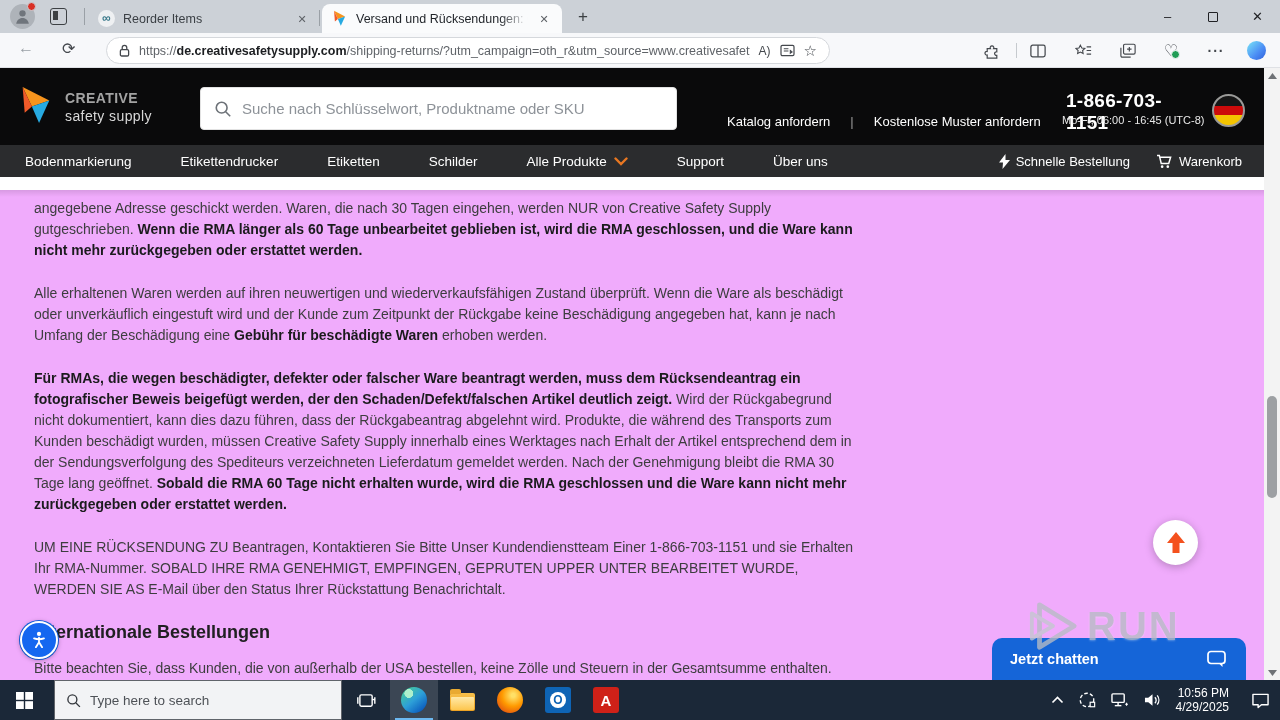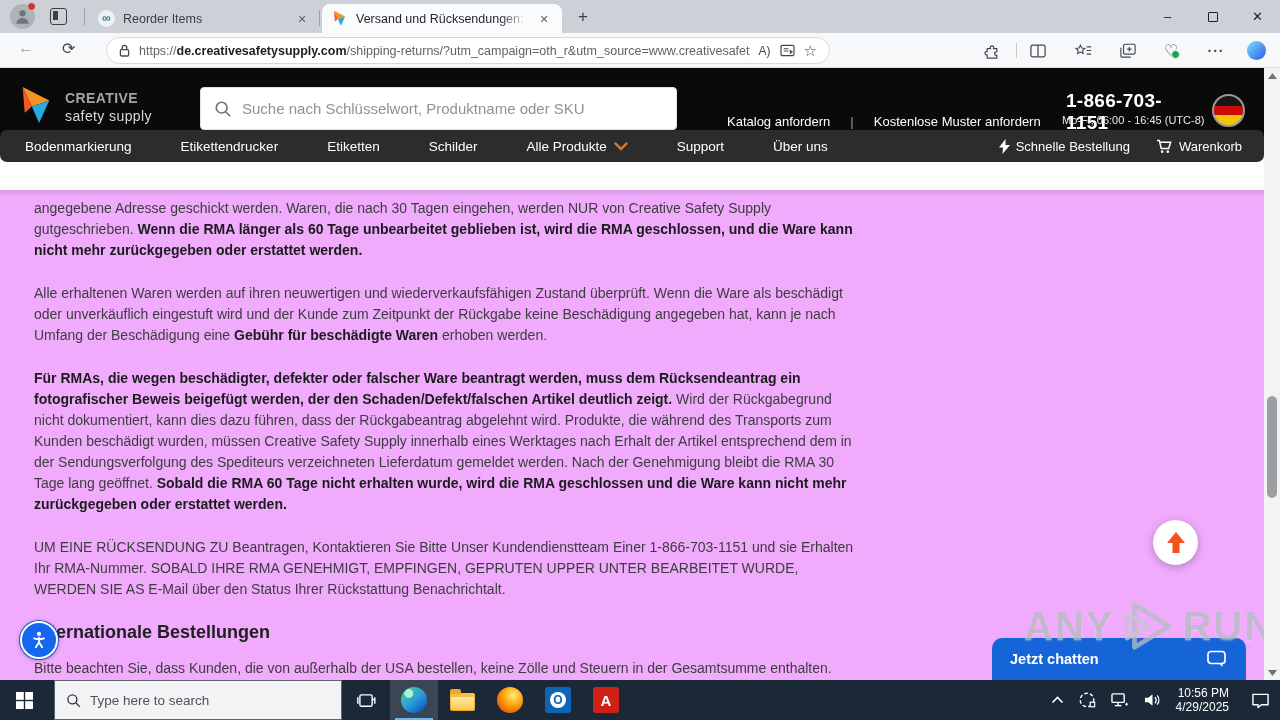--- a/index.html
+++ b/index.html
@@ -47,21 +47,21 @@
   .logo-text-bottom { color:#d9d9d9; font-size:14px; letter-spacing:.4px; line-height:15px; }
   .site-search { position:absolute; left:200px; top:19px; width:477px; height:43px; background:#fff; border:1px solid #e2e2e2; border-radius:4px; display:flex; align-items:center; padding:0 13px; gap:10px; }
   .site-search input { border:none; outline:none; flex:1; font-size:15px; color:#333; font-family:"Liberation Sans",sans-serif; background:transparent; }
   .site-search input::placeholder { color:#8d9298; }
   .header-links { position:absolute; left:727px; top:46px; display:flex; gap:20px; font-size:13px; color:#fff; }
   .phone { position:absolute; left:1066px; top:22px; width:138px; font-size:19px; font-weight:bold; color:#fff; letter-spacing:.3px; }
   .hours { position:absolute; left:1062px; top:46px; width:145px; font-size:11px; color:#e8e8e8; }
   .flag { position:absolute; left:1212px; top:26px; width:33px; height:33px; border-radius:50%; border:2px solid #9a9a98; background:linear-gradient(180deg,#161616 0 33%,#cc0a0a 33% 66%,#f4c400 66% 100%); }
 
   
-  .mainnav { position:absolute; top:130px; left:0; width:1264px; height:32px; background:#2b2c2e; display:flex; align-items:center; padding-left:25px; color:#fff; font-size:13.5px;border-radius:7px; }
+  .mainnav { position:absolute; top:145px; left:0; width:1264px; height:32px; background:#2b2c2e; display:flex; align-items:center; padding-left:25px; color:#fff; font-size:13.5px; }
   .nav-left { display:flex; gap:49px; align-items:center; }
   .nav-item { white-space:nowrap; display:flex; align-items:center; gap:7px; }
   .nav-right { margin-left:auto; display:flex; gap:26px; align-items:center; padding-right:22px; font-size:13px; }
   .nav-right .nav-item { gap:6px; }
 
   
   .content { position:absolute; top:190px; left:0; width:1264px; height:624px; background:#f0abfc; }
   .content::before { content:""; position:absolute; top:0; left:0; right:0; height:7px; background:linear-gradient(180deg, rgba(0,0,0,.10), rgba(0,0,0,0)); }
   .textcol { position:absolute; left:34px; top:8px; width:828px; font-size:14px; line-height:21px; color:#3d3d3f; }
   .textcol p { margin:0 0 22px; }
@@ -294,21 +294,20 @@
 
 <div class="chat-btn">
   <span>Jetzt chatten</span>
   <svg width="22" height="20" viewBox="0 0 22 20">
     <rect x="2" y="2.5" width="17" height="12" rx="3" fill="none" stroke="#fff" stroke-width="1.7"></rect>
     <path d="M13 14.5 l3.5 3.5 v-3.5" fill="#fff"></path>
   </svg>
 </div>
 
 <div class="watermark">
-  <span>ANY</span>
   <svg width="58" height="52" viewBox="0 0 60 54">
     <path d="M16 5 L52 27 L16 49 Z" fill="none" stroke="#b7bcc4" stroke-width="5" stroke-linejoin="round"></path>
     <path d="M8 14 L30 27 L8 40 Z" fill="none" stroke="#c3c8cf" stroke-width="4" stroke-linejoin="round"></path>
   </svg>
   <span>RUN</span>
 </div>
 
 <div class="scrollbar">
   <div class="sb-arrow" style="top:0;">
     <svg width="9" height="6" viewBox="0 0 9 6">

